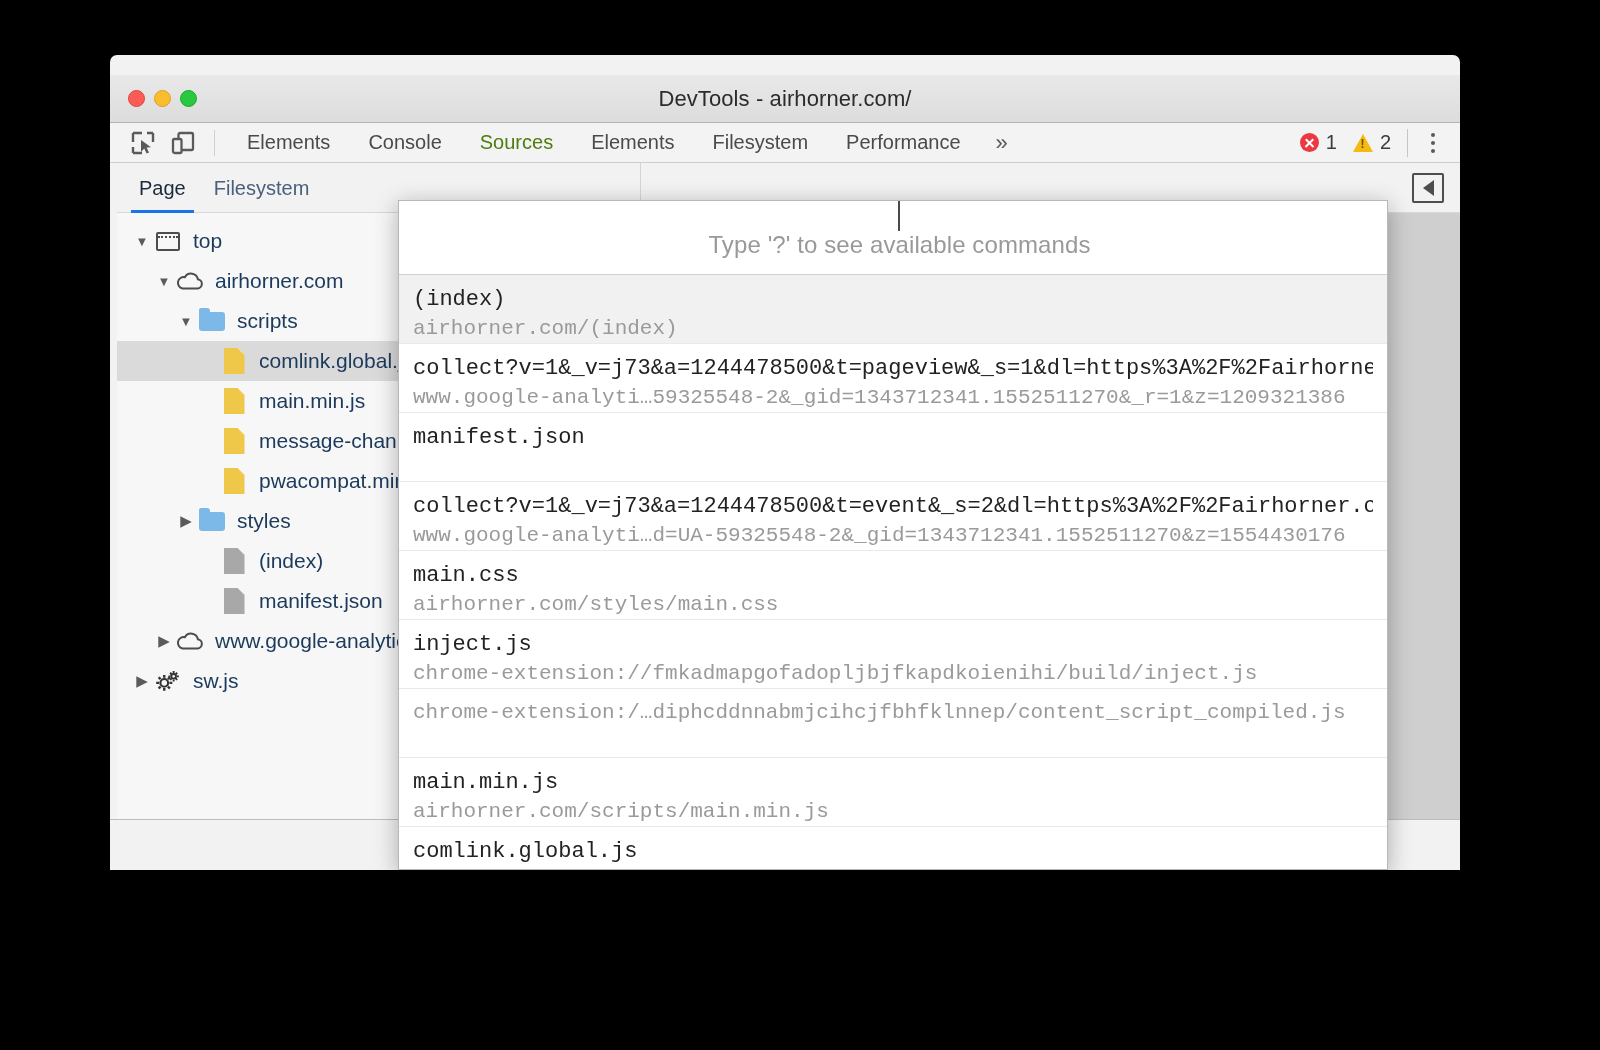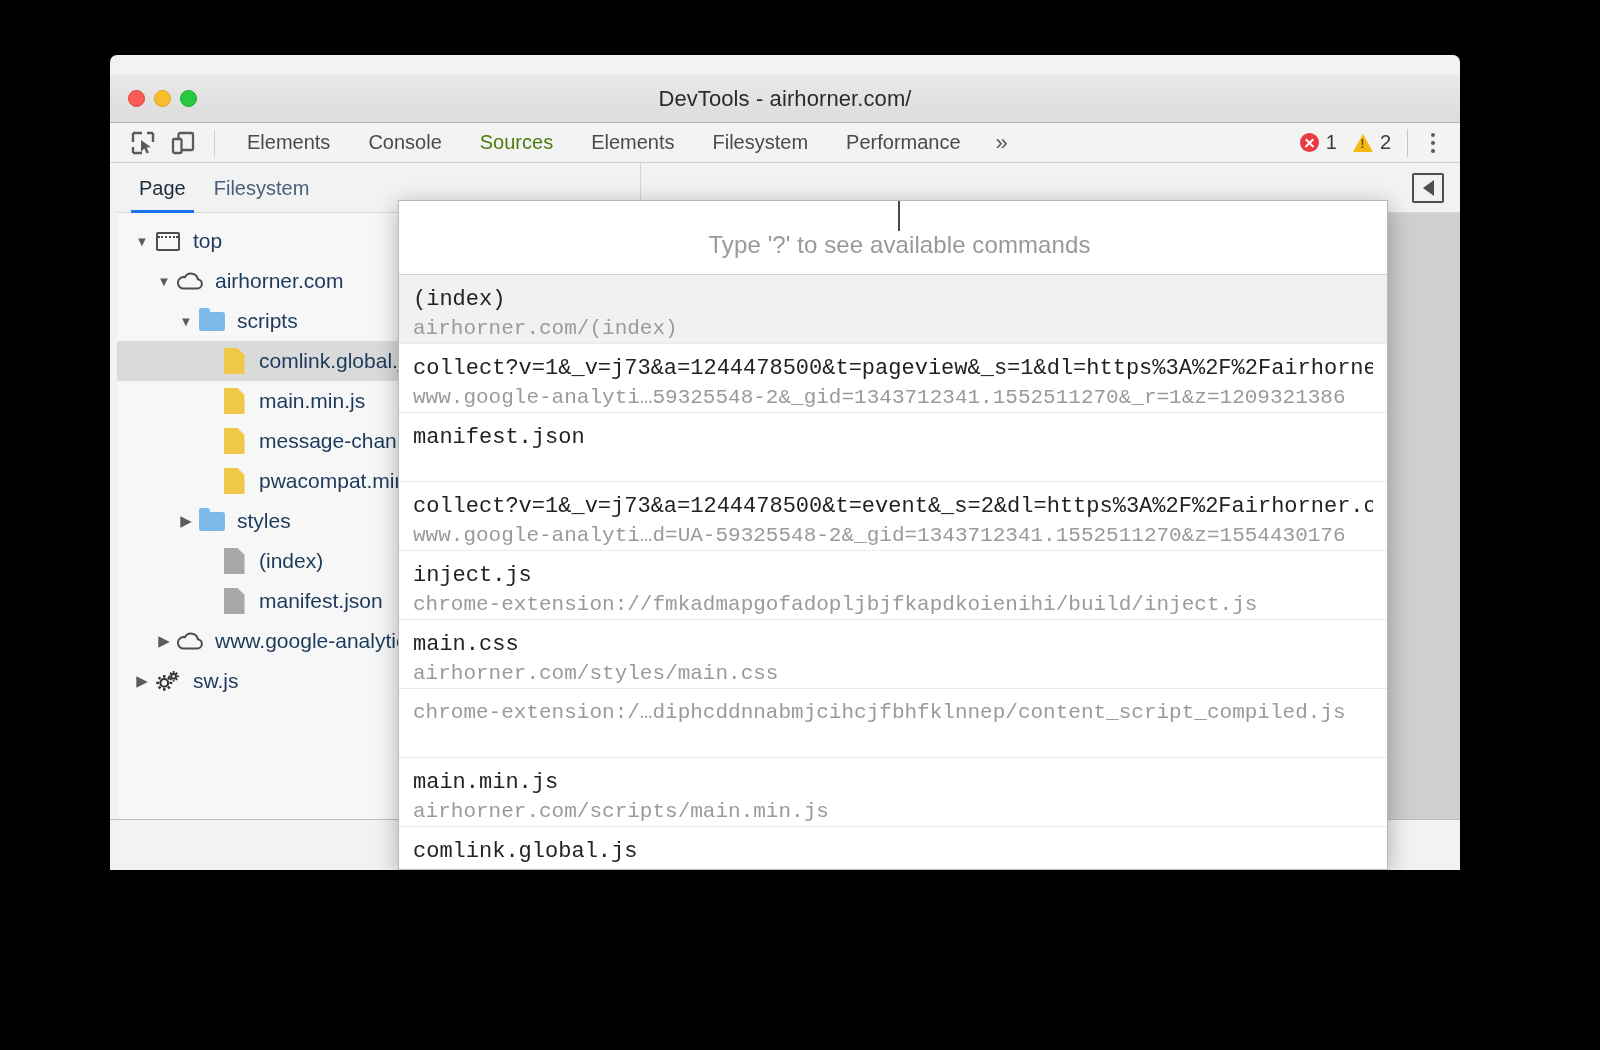--- a/index.html
+++ b/index.html
@@ -472,28 +472,28 @@
         <div class="sub">www.google-analyti…59325548-2&amp;_gid=1343712341.1552511270&amp;_r=1&amp;z=1209321386</div>
       </div>
       <div class="res">
         <div class="title">manifest.json</div>
       </div>
       <div class="res">
         <div class="title">collect?v=1&amp;_v=j73&amp;a=1244478500&amp;t=event&amp;_s=2&amp;dl=https%3A%2F%2Fairhorner.c…</div>
         <div class="sub">www.google-analyti…d=UA-59325548-2&amp;_gid=1343712341.1552511270&amp;z=1554430176</div>
       </div>
       <div class="res">
+        <div class="title">main.css</div>
+        <div class="sub">airhorner.com/styles/main.css</div>
+      </div>
+      <div class="res">
         <div class="title">inject.js</div>
         <div class="sub">chrome-extension://fmkadmapgofadopljbjfkapdkoienihi/build/inject.js</div>
       </div>
       <div class="res">
-        <div class="title">main.css</div>
-        <div class="sub">airhorner.com/styles/main.css</div>
-      </div>
-      <div class="res">
         <div class="sub">chrome-extension:/…diphcddnnabmjcihcjfbhfklnnep/content_script_compiled.js</div>
       </div>
       <div class="res">
         <div class="title">main.min.js</div>
         <div class="sub">airhorner.com/scripts/main.min.js</div>
       </div>
       <div class="res">
         <div class="title">comlink.global.js</div>
         <div class="sub">airhorner.com/scripts/comlink.global.js</div>
       </div>

